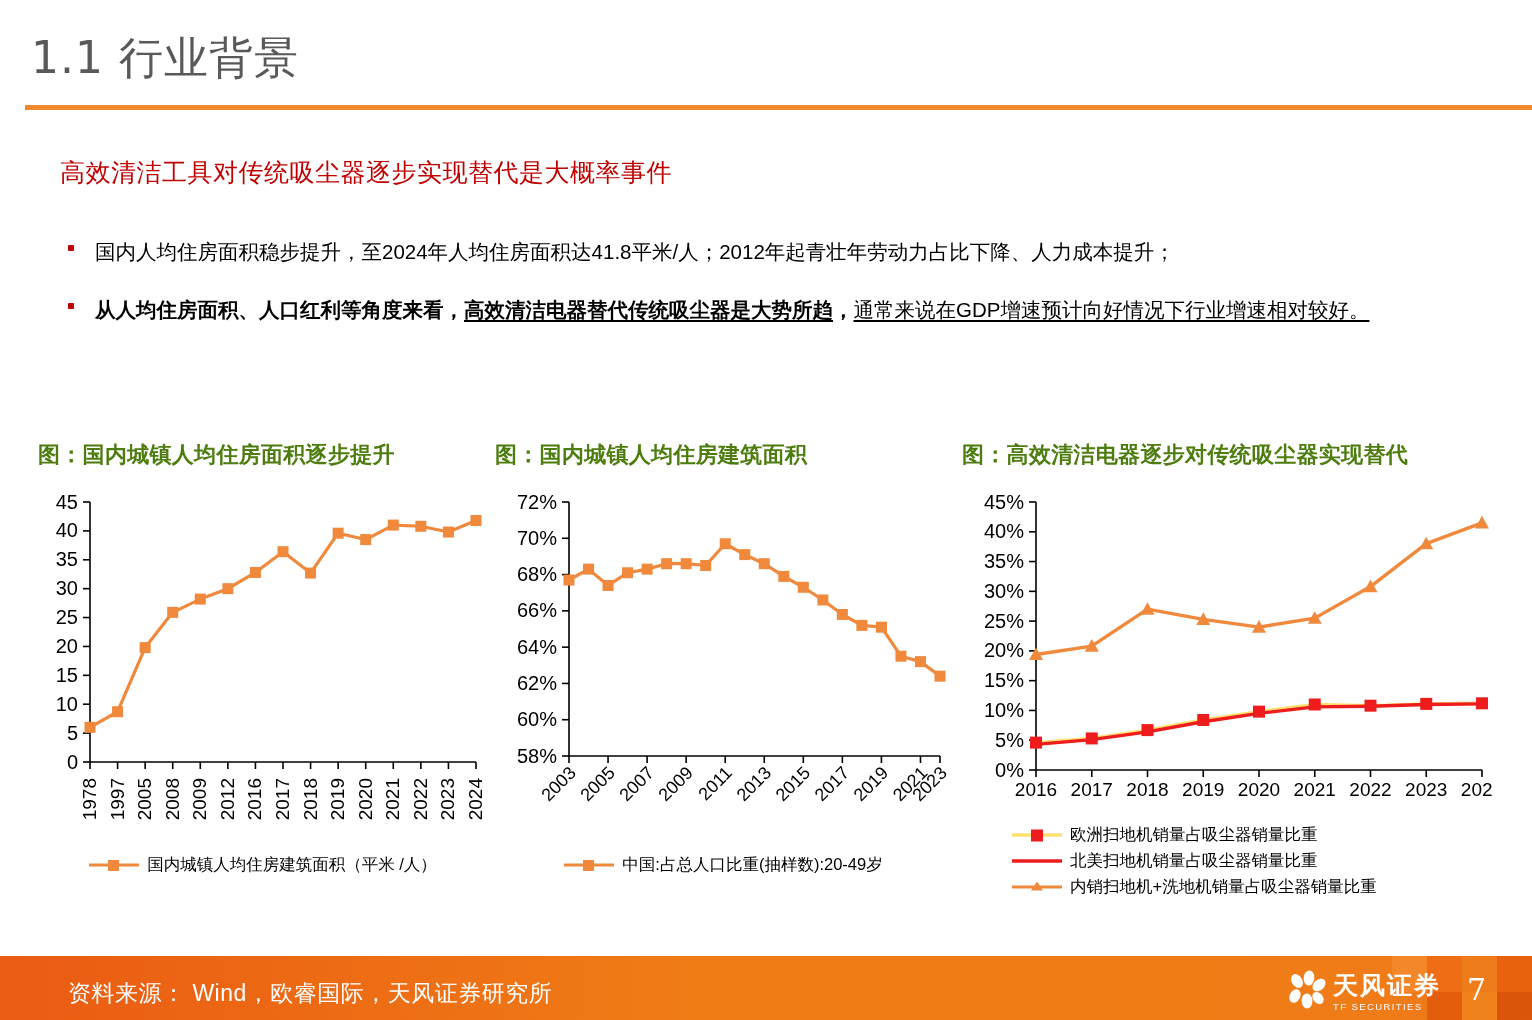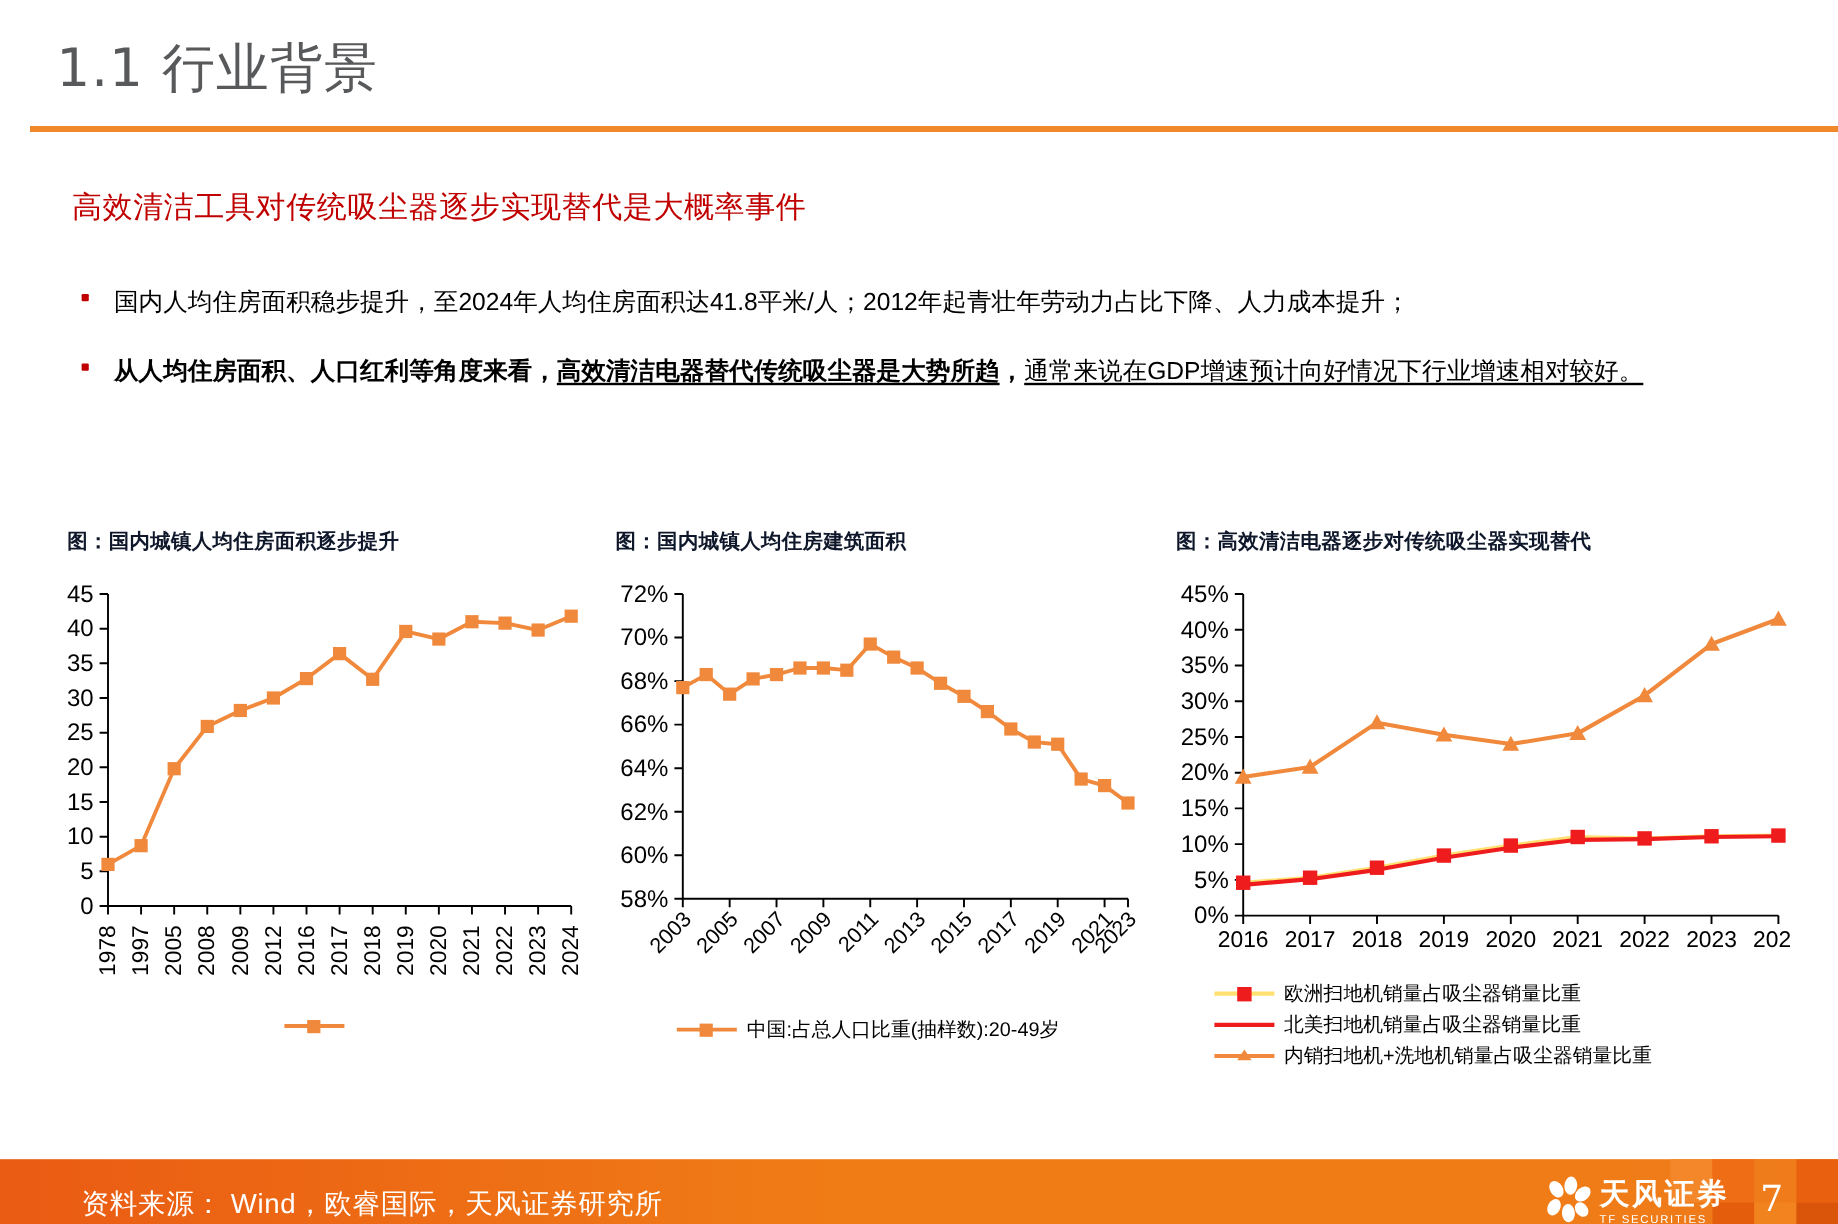--- a/index.html
+++ b/index.html
@@ -6,21 +6,21 @@
   html, body { margin:0; padding:0; }
   body {
     width: 1532px; height: 1020px;
     background:#ffffff;
     font-family: "Liberation Sans", "DejaVu Sans", sans-serif;
     overflow: hidden;
     position: relative;
   }
   
   .slide-title {
-    position:absolute; left:47px; top:36px;
+    position:absolute; left:31px; top:36px;
     font-size:44px; color:#58595b; font-weight:400;
     letter-spacing:1px; line-height:1;
     font-family:"DejaVu Sans","Liberation Sans",sans-serif;
   }
   .title-rule {
     position:absolute; left:25px; top:105px; width:1507px; height:5px;
     background:#f0892c;
   }
   
   .red-heading {
@@ -37,30 +37,30 @@
   }
   .bullet .txt { font-size:20.5px; color:#000; line-height:1.55; }
   .b2 .txt { font-weight:bold; }
   .u { text-decoration:underline; text-underline-offset:3px; }
   .nb { font-weight:normal; }
   
   .panel { position:absolute; top:440px; }
   #panel1 { left:38px;  width:448px; }
   #panel2 { left:495px; width:455px; }
   #panel3 { left:962px; width:530px; }
-  .fig-title { font-size:17px; font-weight:bold; color:#0f172a; margin-bottom:18px; letter-spacing:.3px;margin-left:18px;}
+  .fig-title { font-size:22px; font-weight:bold; color:#4d7c0f; margin-bottom:18px; letter-spacing:.3px;}
   .plot { position:relative; }
   svg { display:block; }
   .legend { margin-top:6px; }
   .legend-row { display:flex; align-items:center; margin-top:4px; }
   .legend-row .lbl { font-size:16.5px; color:#000; margin-left:6px; white-space:nowrap; }
   .legend-center { justify-content:center; }
   
   .footer {
-    position:absolute; left:0; bottom:0; width:1532px; height:54px;
+    position:absolute; left:0; bottom:0; width:1532px; height:64px;
     background:linear-gradient(90deg,#ea5b13 0%,#f07c16 45%,#f07c16 78%,#ef7c1a 100%);
   }
   .footer-src {
     position:absolute; left:68px; top:22px;
     color:#fff; font-size:23px; letter-spacing:.5px;
   }
   .brand { position:absolute; left:1285px; top:14px; display:flex; align-items:center; }
   .brand-name { color:#fff; }
   .brand-cn { font-size:25px; font-weight:bold; letter-spacing:2px; line-height:1; }
   .brand-en { font-size:9.5px; letter-spacing:1.4px; margin-top:3px; }
@@ -163,20 +163,21 @@
         <rect x="404.92857142857144" y="38.54444444444445" width="11" height="11" fill="#f0893c"></rect>
         <rect x="432.5" y="26.98888888888888" width="11" height="11" fill="#f0893c"></rect>
       </svg>
   </div>
   <div class="legend">
     <div class="legend-row legend-center">
       <svg width="54" height="16">
         <line x1="2" y1="8" x2="52" y2="8" stroke="#f0893c" stroke-width="3.2"></line>
         <rect x="21" y="3" width="11" height="11" fill="#f0893c"></rect>
       </svg>
+      <span class="lbl">国内城镇人均住房建筑面积（平米 /人）</span>
     </div>
   </div>
 </div>
 
 <div class="panel" id="panel2">
   <div class="fig-title">图：国内城镇人均住房建筑面积</div>
   <div class="plot">
     <svg id="svg2" width="455" height="360">
         <line x1="74" y1="14" x2="74" y2="268" stroke="#000" stroke-width="1.6"></line>
         <line x1="74" y1="268" x2="445" y2="268" stroke="#000" stroke-width="1.6"></line>

